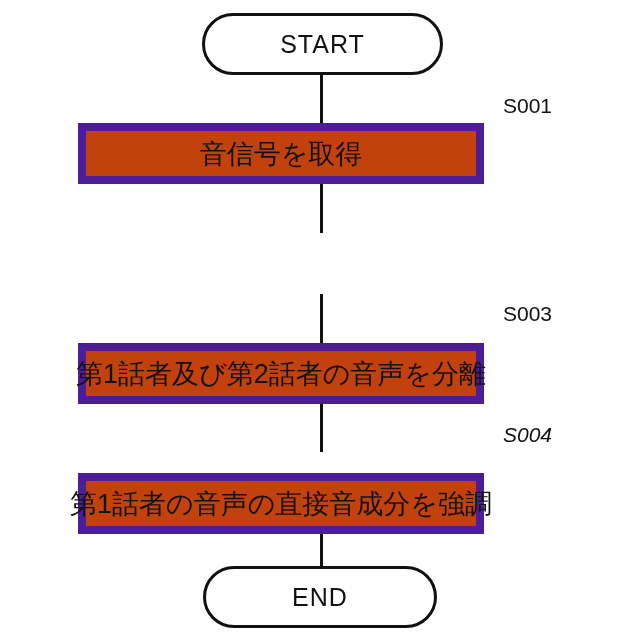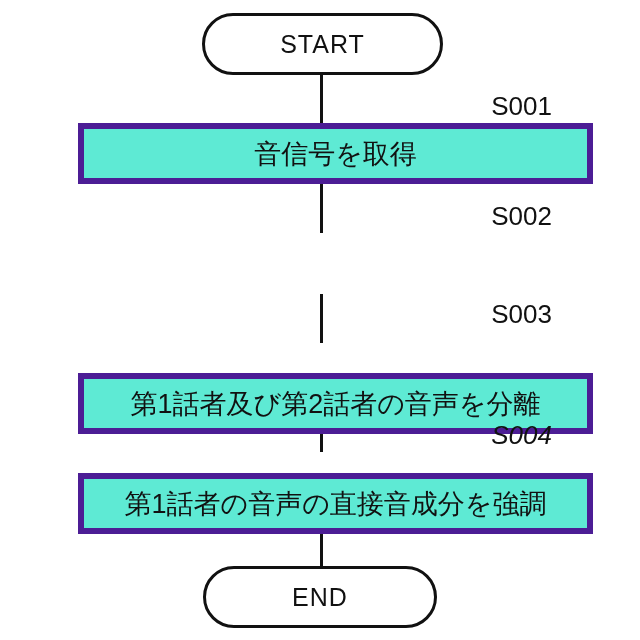--- a/index.html
+++ b/index.html
@@ -25,37 +25,37 @@
     justify-content: center;
     font-size: 25px;
     letter-spacing: 1px;
     color: #111111;
   }
   .terminal.start { left: 202px; top: 13px; width: 241px; height: 62px; }
   .terminal.end   { left: 203px; top: 566px; width: 234px; height: 62px; }
   .process-box {
     position: absolute;
     left: 78px;
-    width: 515px;
+    width: 406px;
     height: 61px;
-    border: 6px solid #4c1d95;
-    background: #5eead4;
+    border: 8px solid #4c1d95;
+    background: #c2410c;
     display: flex;
     align-items: center;
     justify-content: center;
     font-size: 27px;
     color: #111111;
     white-space: nowrap;
   }
   .step-label {
     position: absolute;
     right: 88px;
     width: 120px;
     text-align: right;
-    font-size: 26px;
+    font-size: 21px;
     line-height: 28px;
     color: #111111;
   }
   .connector {
     position: absolute;
     left: 320px;
     width: 3px;
     background: #111111;
   }
 </style>
@@ -72,24 +72,23 @@
   <div class="connector" style="top: 184px; height: 49px;"></div>
   <div class="connector" style="top: 294px; height: 49px;"></div>
   <div class="connector" style="top: 404px; height: 48px;"></div>
   <div class="connector" style="top: 513px; height: 53px;"></div>
 
   <div class="step-label" style="top: 92px;">S001</div>
   <div class="process-box" style="top: 123px;">
     <span>音信号を取得</span>
   </div>
 
-  <div class="step-label" style="top: 202px;">S002</div>
 
   <div class="step-label" style="top: 300px;">S003</div>
-  <div class="process-box" style="top: 343px; margin-top: 30px;">
+  <div class="process-box" style="top: 343px;">
     <span>第1話者及び第2話者の音声を分離</span>
   </div>
 
   <div class="step-label" style="top: 421px; font-style: italic;">S004</div>
   <div class="process-box" style="top: 452px; margin-top: 21px;">
     <span>第1話者の音声の直接音成分を強調</span>
   </div>
 
   <div class="terminal end">
     <span>END</span>

